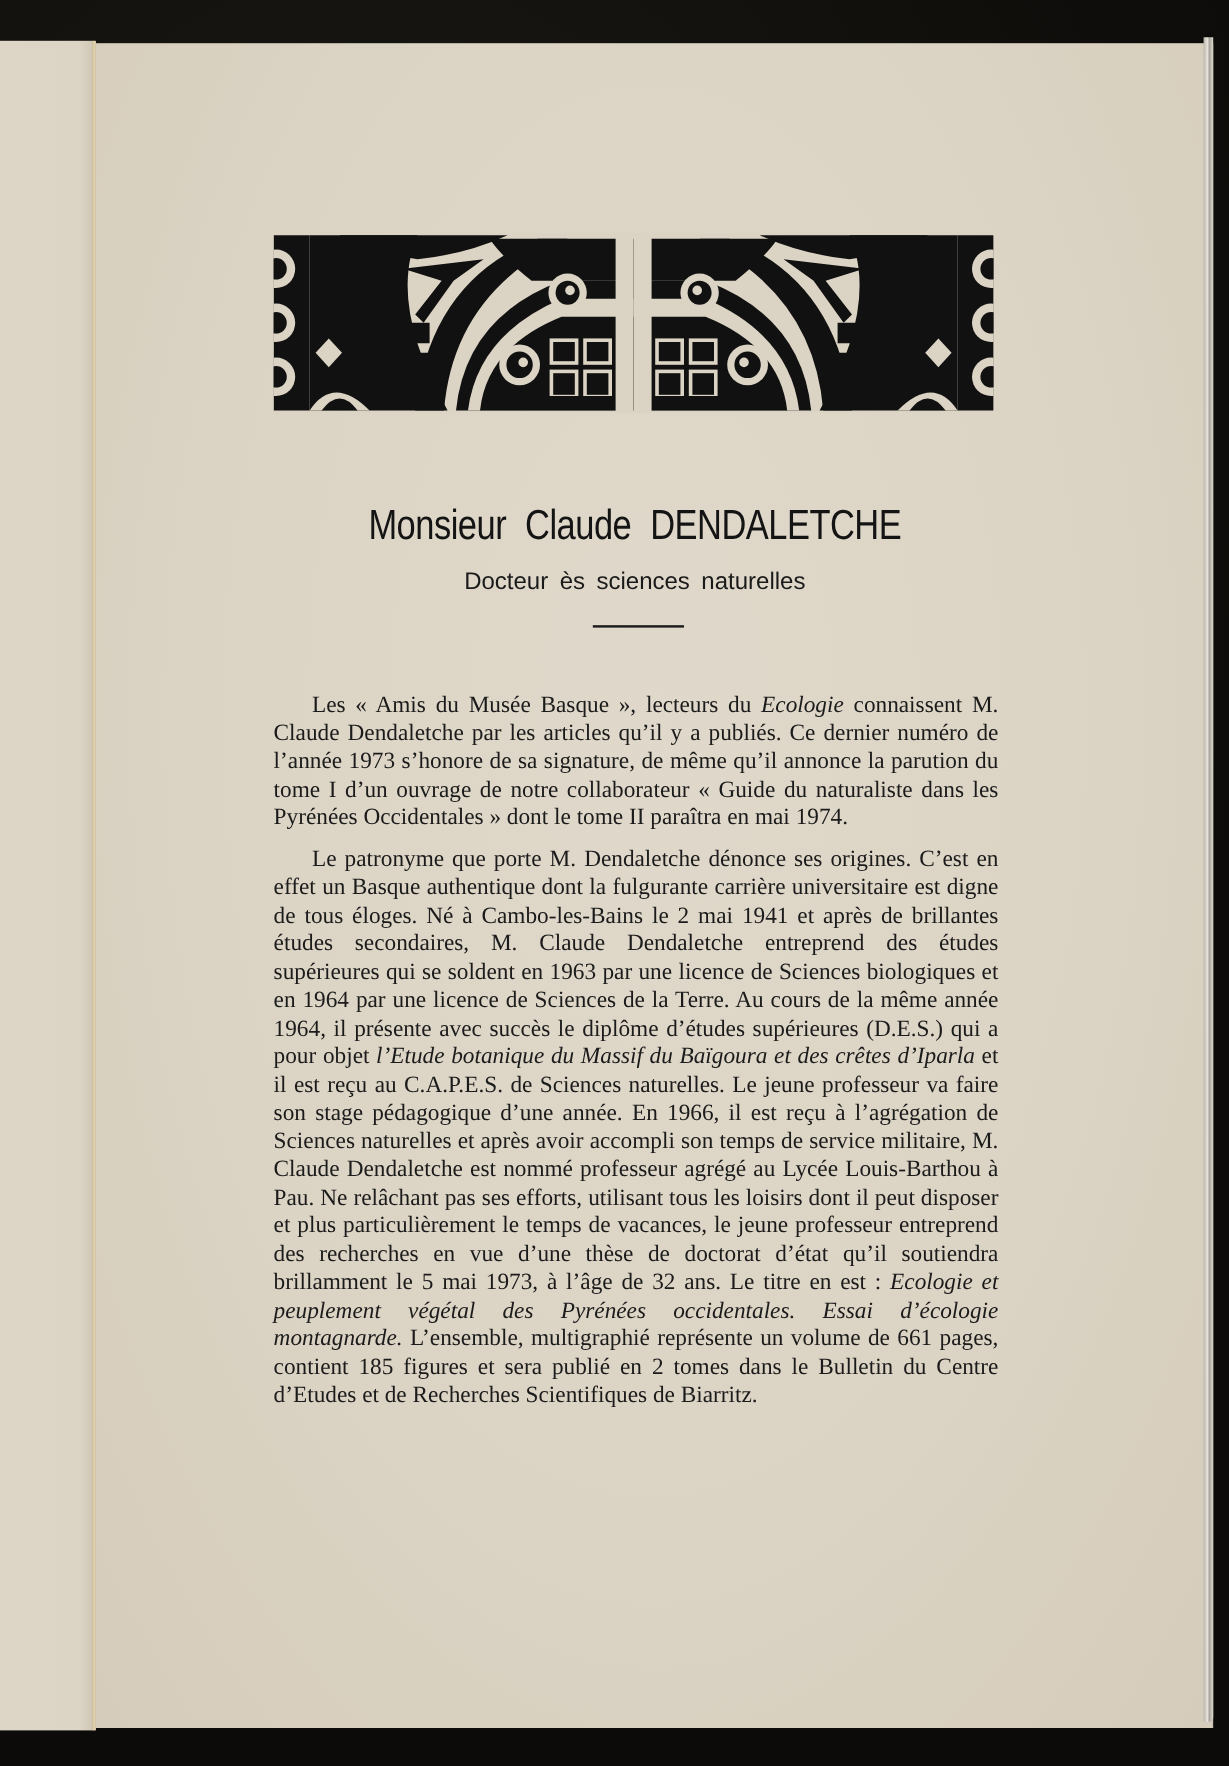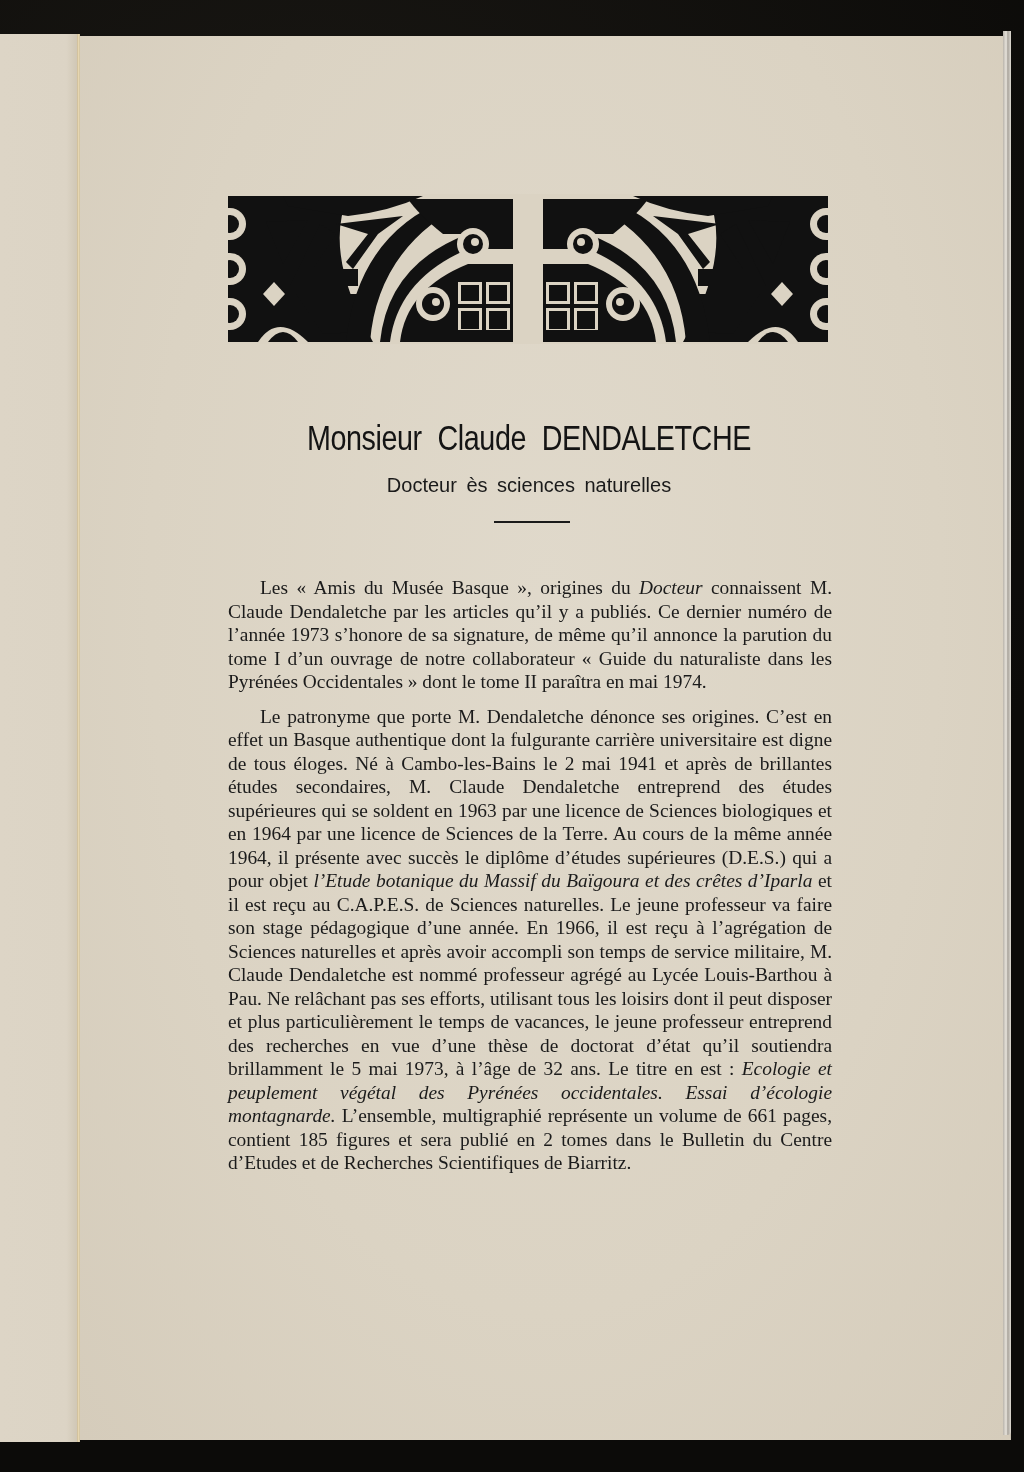--- a/index.html
+++ b/index.html
@@ -200,18 +200,18 @@
     <use href="#half" transform="translate(600,0) scale(-1,1)"></use>
   </svg>
 </div>
 
 <div class="title">Monsieur Claude DENDALETCHE</div>
 <div class="subtitle">Docteur ès sciences naturelles</div>
 <div class="rule"></div>
 
 <div class="body-text">
   <p>
-    <span>Les « Amis du Musée Basque », origines du </span><i>Docteur</i><span> connaissent M. Claude Dendaletche par les articles qu’il y a publiés. Ce dernier numéro de l’année 1973 s’honore de sa signature, de même qu’il annonce la parution du tome I d’un ouvrage de notre collaborateur « Guide du naturaliste dans les Pyrénées Occidentales » dont le tome II paraîtra en mai 1974.</span>
+    <span>Les « Amis du Musée Basque », lecteurs du </span><i>Ecologie</i><span> connaissent M. Claude Dendaletche par les articles qu’il y a publiés. Ce dernier numéro de l’année 1973 s’honore de sa signature, de même qu’il annonce la parution du tome I d’un ouvrage de notre collaborateur « Guide du naturaliste dans les Pyrénées Occidentales » dont le tome II paraîtra en mai 1974.</span>
   </p>
   <p>
     <span>Le patronyme que porte M. Dendaletche dénonce ses origines. C’est en effet un Basque authentique dont la fulgurante carrière universitaire est digne de tous éloges. Né à Cambo-les-Bains le 2 mai 1941 et après de brillantes études secondaires, M. Claude Dendaletche entreprend des études supérieures qui se soldent en 1963 par une licence de Sciences biologiques et en 1964 par une licence de Sciences de la Terre. Au cours de la même année 1964, il présente avec succès le diplôme d’études supérieures (D.E.S.) qui a pour objet </span><i>l’Etude botanique du Massif du Baïgoura et des crêtes d’Iparla</i><span> et il est reçu au C.A.P.E.S. de Sciences naturelles. Le jeune professeur va faire son stage pédagogique d’une année. En 1966, il est reçu à l’agrégation de Sciences naturelles et après avoir accompli son temps de service militaire, M. Claude Dendaletche est nommé professeur agrégé au Lycée Louis-Barthou à Pau. Ne relâchant pas ses efforts, utilisant tous les loisirs dont il peut disposer et plus particulièrement le temps de vacances, le jeune professeur entreprend des recherches en vue d’une thèse de doctorat d’état qu’il soutiendra brillamment le 5 mai 1973, à l’âge de 32 ans. Le titre en est : </span><i>Ecologie et peuplement végétal des Pyrénées occidentales. Essai d’écologie montagnarde.</i><span> L’ensemble, multigraphié représente un volume de 661 pages, contient 185 figures et sera publié en 2 tomes dans le Bulletin du Centre d’Etudes et de Recherches Scientifiques de Biarritz.</span>
   </p>
 </div>
 
 </body></html>

